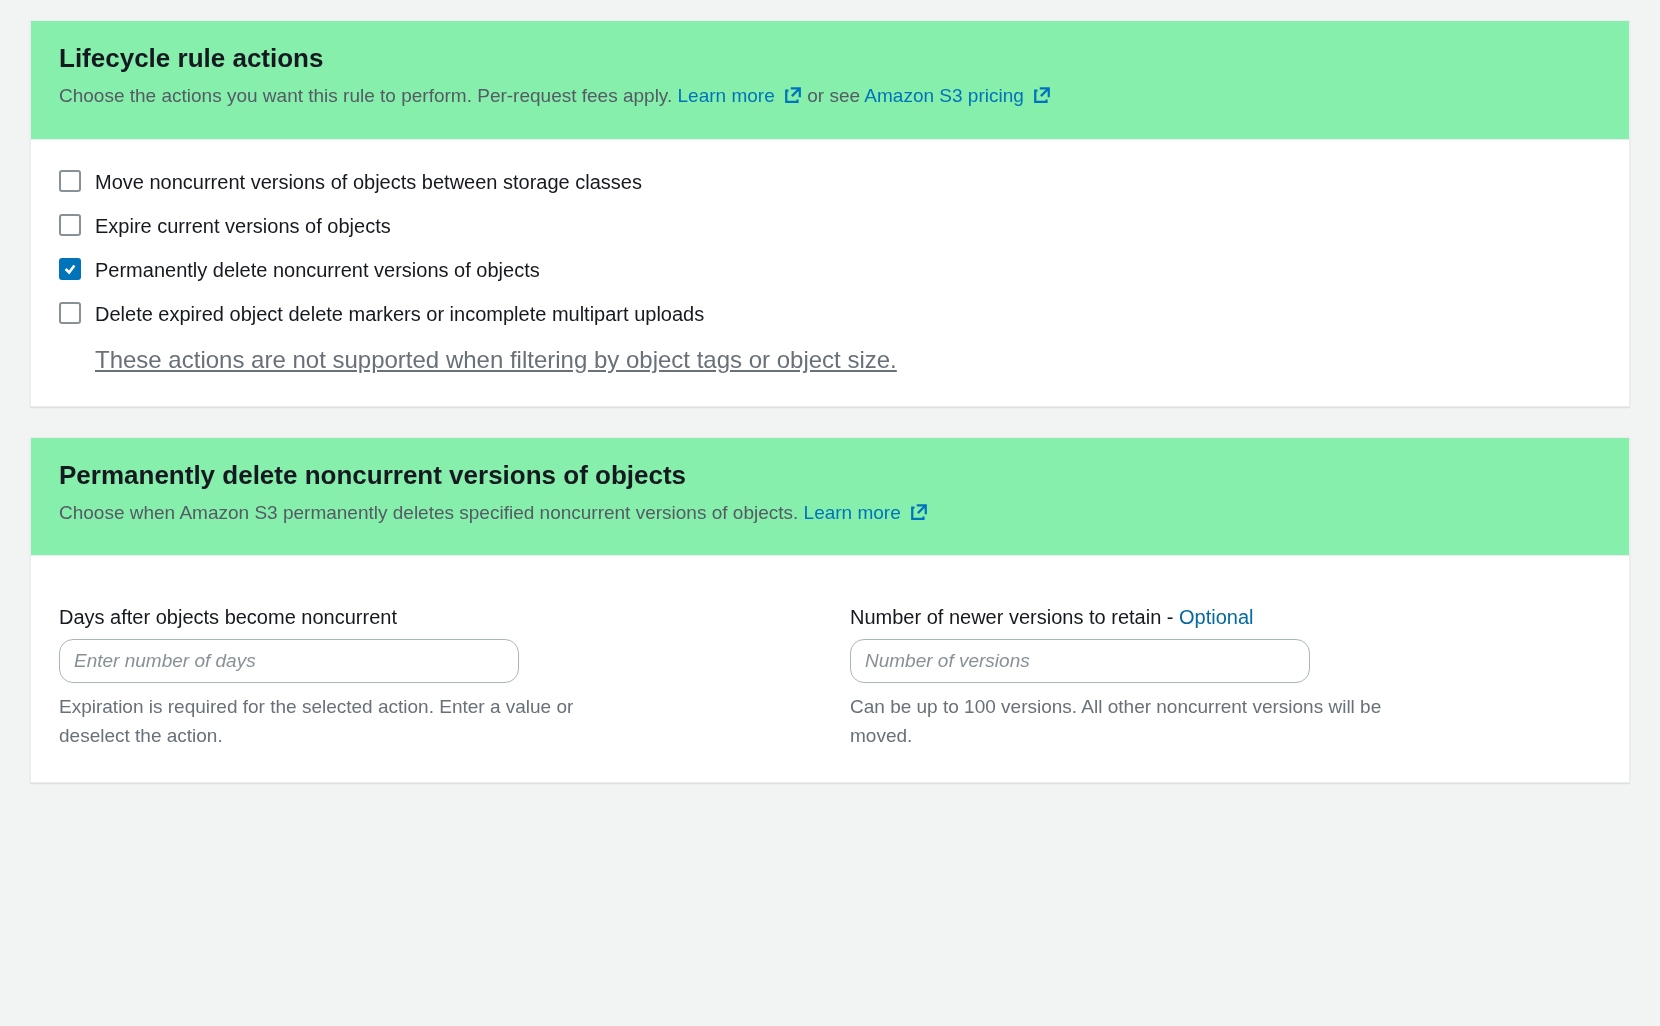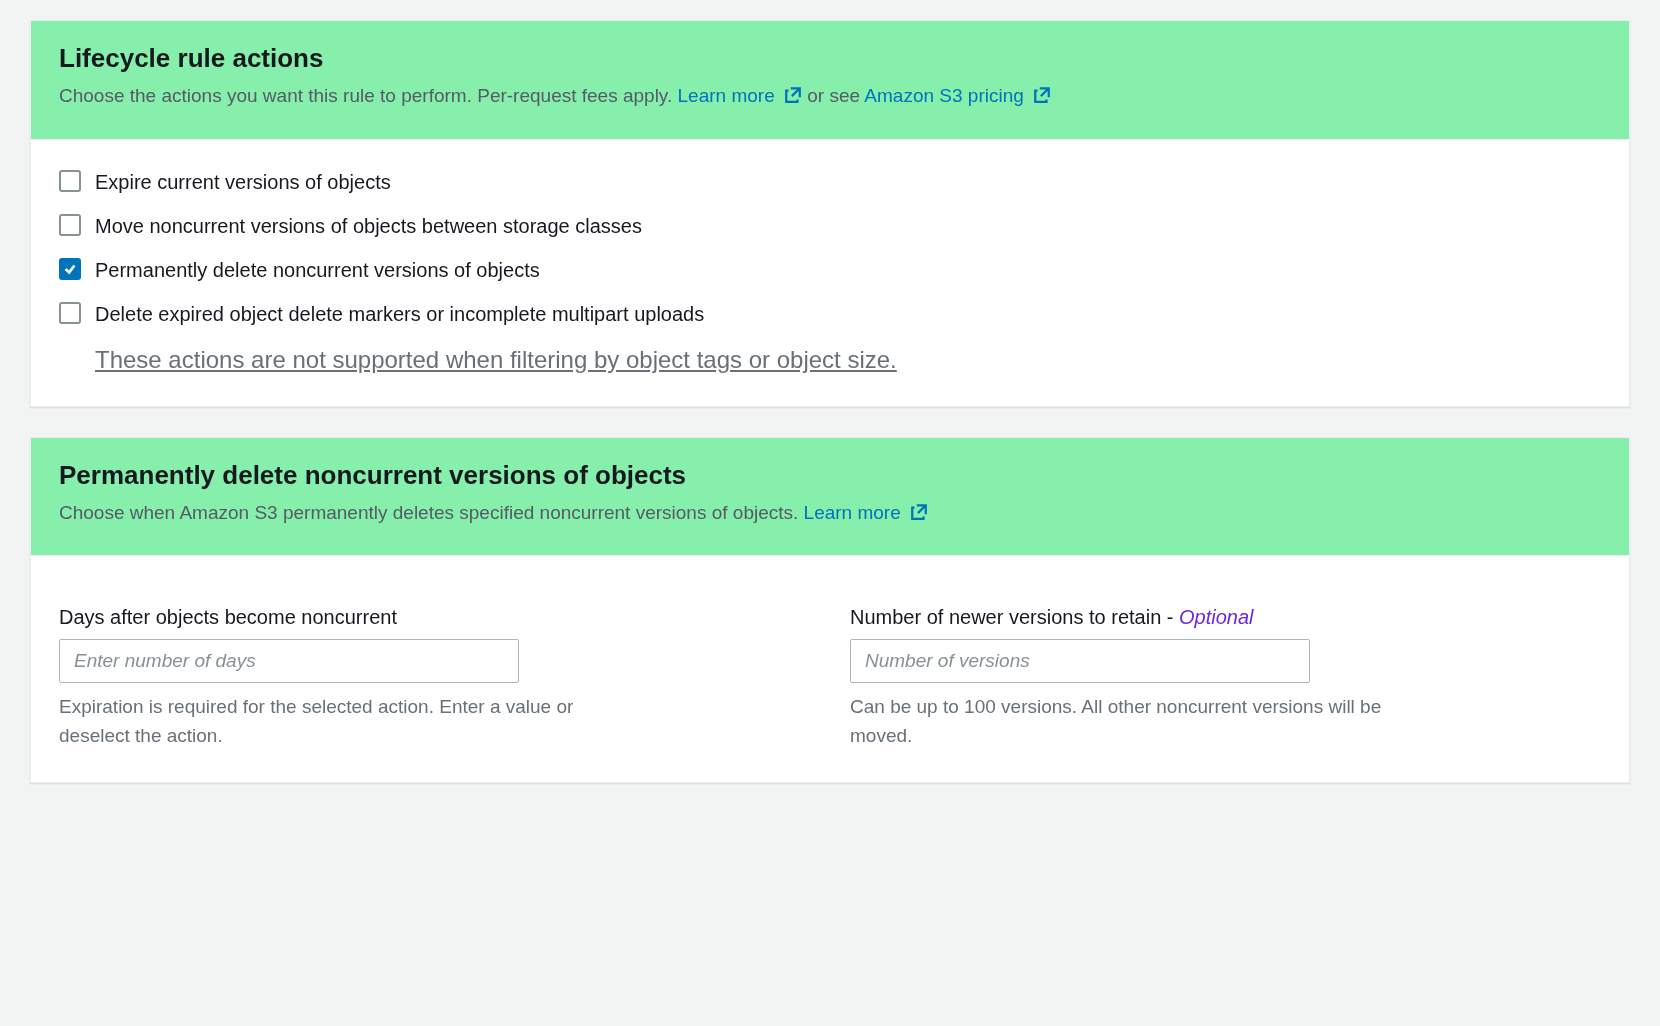--- a/index.html
+++ b/index.html
@@ -101,29 +101,28 @@
   grid-template-columns: 1fr 1fr;
   column-gap: 40px;
 }
 .form-field-label {
   font-size: 20px;
   color: #16191f;
   margin-bottom: 10px;
   margin-top: 22px;
 }
 .optional {
-  font-style: italic;
-  color: #6d28d9;
+  color: #0369a1;
 }
 .text-input {
   width: 460px;
   max-width: 100%;
   height: 44px;
   border: 1px solid #aab7b8;
-  border-radius: 2px;
+  border-radius: 14px;
   padding: 6px 14px;
   font-size: 19px;
   color: #16191f;
   font-style: italic;
 }
 .text-input::placeholder {
   color: #879196;
   font-style: italic;
 }
 .field-help {
@@ -160,28 +159,28 @@
         </span>
       </a>
     </div>
   </div>
   <div class="panel-body">
 
 
     <div class="checkbox-row">
       <div class="checkbox"></div>
       <div>
+        <div class="checkbox-label">Move noncurrent versions of objects between storage classes</div>
+      </div>
+    </div>
+
+    <div class="checkbox-row">
+      <div class="checkbox"></div>
+      <div>
         <div class="checkbox-label">Expire current versions of objects</div>
-      </div>
-    </div>
-
-    <div class="checkbox-row">
-      <div class="checkbox"></div>
-      <div>
-        <div class="checkbox-label">Move noncurrent versions of objects between storage classes</div>
       </div>
     </div>
 
     <div class="checkbox-row">
       <div class="checkbox checked">
         <svg viewBox="0 0 16 16">
             <path d="M3 8l4 4 6-8"></path>
           </svg>
       </div>
       <div>

